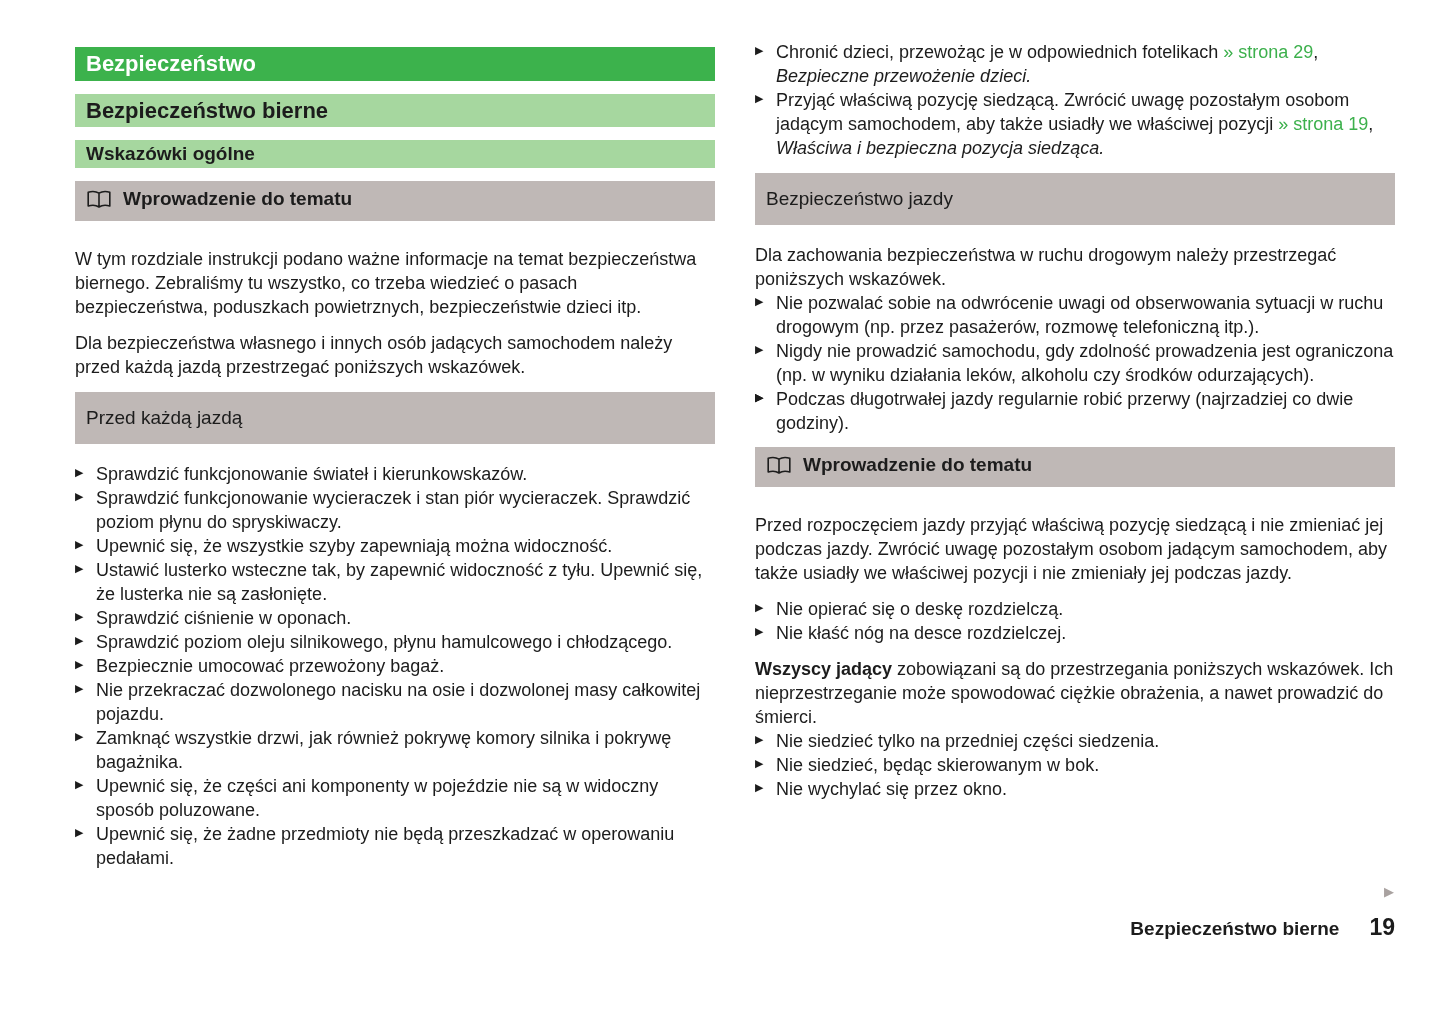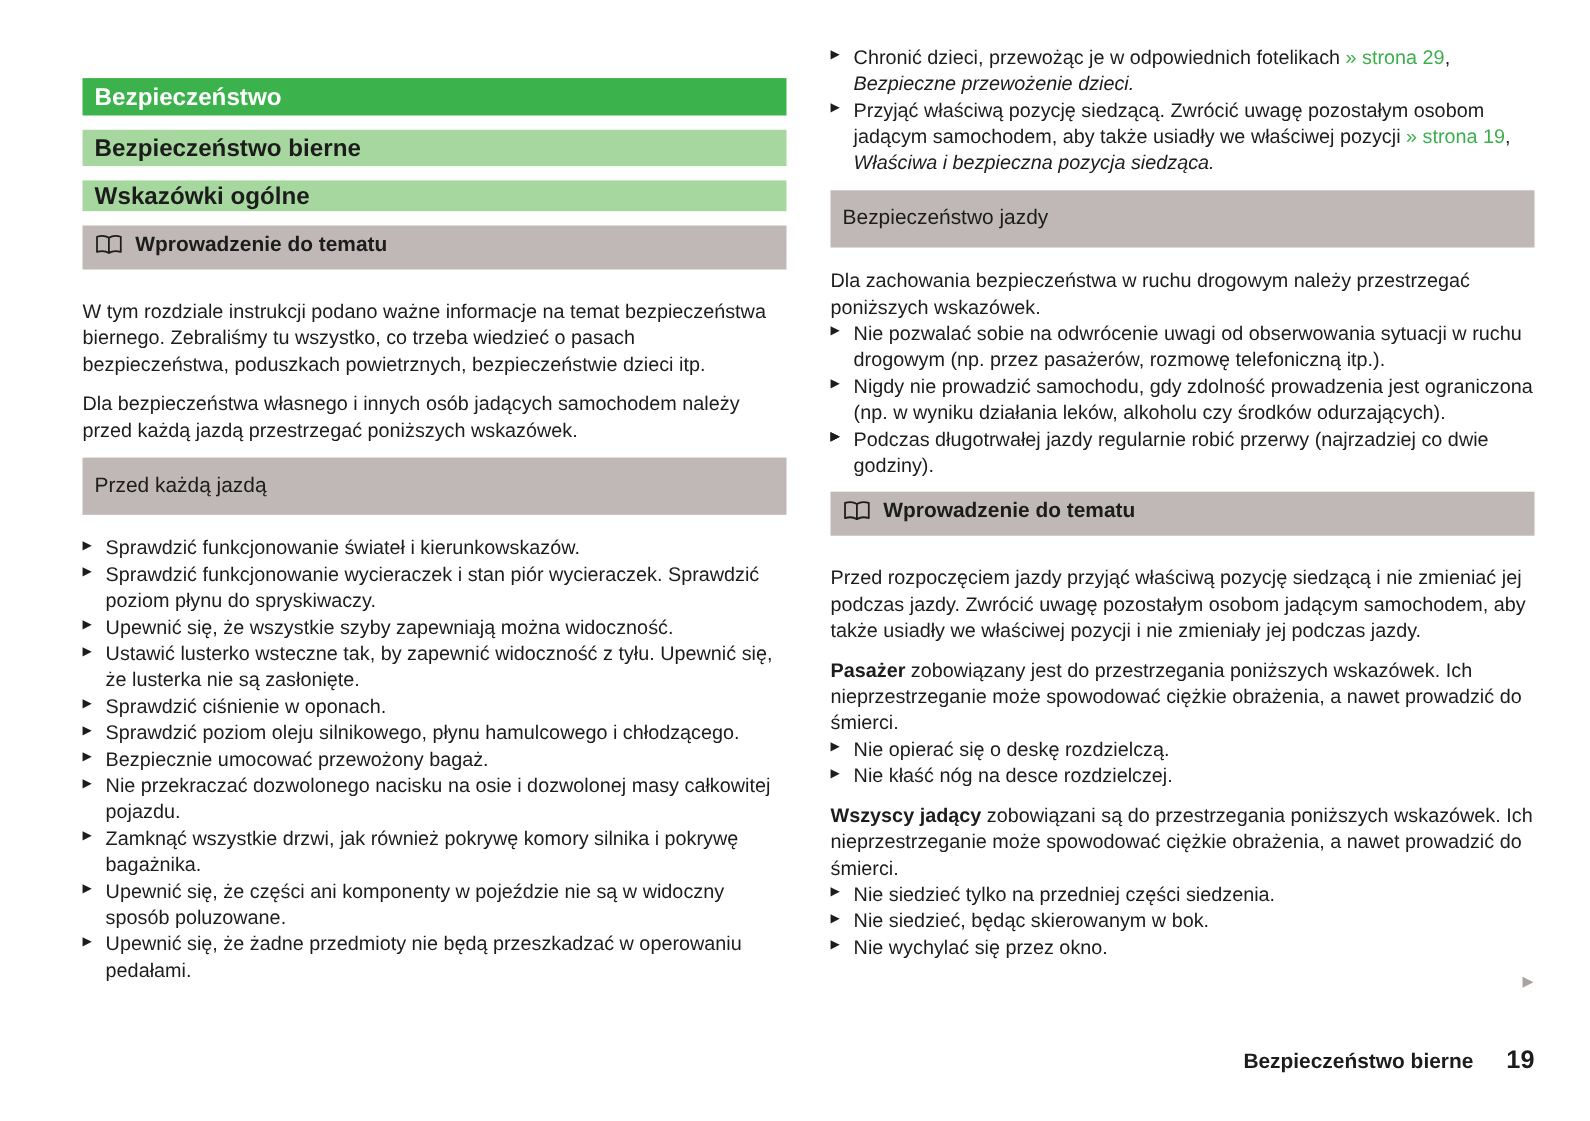--- a/index.html
+++ b/index.html
@@ -1,39 +1,39 @@
 <!DOCTYPE html>
 <html style="--brand-green: #3CB24C; --light-green: #A6D79F; --header-gray: #BFB8B6; --link-green: #3CB04C; --text-color: #1C1C1C; --page-background: #FFFFFF; --continuation-gray: #A9A2A0;"><head>
 <meta charset="utf-8">
 <style>
   * { margin:0; padding:0; box-sizing:border-box; }
   html,body { background:#ffffff; }
   body { font-family:"Liberation Sans", sans-serif; color:var(--text-color,#1c1c1c); }
   .page { position:relative; width:1445px; height:1019px; background:var(--page-background,#ffffff); overflow:hidden; }
   .col { position:absolute; width:640px; font-size:18px; line-height:24px; }
-  #col-left  { left:75px;  top:47px;margin-top:24px; }
+  #col-left  { left:75px;  top:47px; }
   #col-right { left:755px; top:40px; }
 
   .blk { margin-bottom:12px; }
   .h1 { background:var(--brand-green,#3CB24C); color:#ffffff; font-weight:bold; font-size:22px; line-height:24px; padding:5px 11px; margin-bottom:13px; }
   .h2 { background:var(--light-green,#A6D79F); color:var(--text-color,#1c1c1c); font-weight:bold; font-size:22px; line-height:23px; padding:5px 11px; margin-bottom:13px; }
-  .h3 { background:var(--light-green,#A6D79F); color:var(--text-color,#1c1c1c); font-weight:bold; font-size:22px; line-height:20px; padding:4px 11px; margin-top:13px; margin-bottom:13px; }
+  .h3 { background:var(--light-green,#A6D79F); color:var(--text-color,#1c1c1c); font-weight:bold; font-size:19px; line-height:20px; padding:4px 11px; margin-top:13px; margin-bottom:13px; }
   .h4 { background:var(--header-gray,#BFB8B6); font-weight:normal; font-size:19px; line-height:20px; padding:16px 11px; margin-top:13px; margin-bottom:18px; }
   .intro { background:var(--header-gray,#BFB8B6); font-weight:bold; font-size:19px; line-height:20px; padding:8px 11px; margin-top:12px; margin-bottom:26px; }
   .intro .book-ic { display:inline-block; vertical-align:-4px; margin-right:11px; }
   .para { margin-top:12px; margin-bottom:12px; }
   .para.tight { margin-bottom:0; }
   .bullet { position:relative; padding-left:21px; margin:0; }
   .bullet .mk { position:absolute; left:0; top:5px; font-size:11px; line-height:11px; color:var(--text-color,#1c1c1c); }
   .link { color:var(--link-green,#3CB04C); cursor:pointer; }
   .italic { font-style:italic; }
   .bold { font-weight:bold; }
 
   .cont-arrow { position:absolute; left:1384px; top:884px; font-size:13px; color:var(--continuation-gray,#A9A2A0); }
-  .footer { position:absolute; left:755px; top:950px; width:640px; text-align:right; white-space:nowrap; }
+  .footer { position:absolute; left:755px; top:914px; width:640px; text-align:right; white-space:nowrap; }
   .footer .f-label { font-weight:bold; font-size:19px; }
   .footer .f-page  { font-weight:bold; font-size:23px; margin-left:30px; }
 </style>
 </head>
 <body>
 
 <div class="page">
   <div class="col" id="col-left">
       <div class="blk h1"><span>Bezpieczeństwo</span></div>
       <div class="blk h2"><span>Bezpieczeństwo bierne</span></div>
@@ -63,21 +63,20 @@
       <div class="blk para tight"><span>Dla zachowania bezpieczeństwa w ruchu drogowym należy przestrzegać poniższych wskazówek.</span></div>
       <div class="blk bullet"><span class="mk">▶</span><span>Nie pozwalać sobie na odwrócenie uwagi od obserwowania sytuacji w ruchu drogowym (np. przez pasażerów, rozmowę telefoniczną itp.).</span></div>
       <div class="blk bullet"><span class="mk">▶</span><span>Nigdy nie prowadzić samochodu, gdy zdolność prowadzenia jest ograniczona (np. w wyniku działania leków, alkoholu czy środków odurzających).</span></div>
       <div class="blk bullet"><span class="mk">▶</span></div>
       <div class="blk bullet"><span class="mk">▶</span></div>
       <div class="blk bullet"><span class="mk">▶</span><span>Podczas długotrwałej jazdy regularnie robić przerwy (najrzadziej co dwie godziny).</span></div>
       <div class="blk intro"><span class="book-ic"><svg width="26" height="19" viewBox="0 0 26 19" aria-hidden="true">
             <path d="M13 3.2 C10 1.2, 5.5 1.2, 2.2 2.2 L2.2 16 C5.5 15, 10 15, 13 17 C16 15, 20.5 15, 23.8 16 L23.8 2.2 C20.5 1.2, 16 1.2, 13 3.2 Z M13 3.2 L13 17" fill="none" stroke="currentColor" stroke-width="1.6" stroke-linejoin="round"></path>
           </svg></span><span>Wprowadzenie do tematu</span></div>
       <div class="blk para"><span>Przed rozpoczęciem jazdy przyjąć właściwą pozycję siedzącą i nie zmieniać jej podczas jazdy. Zwrócić uwagę pozostałym osobom jadącym samochodem, aby także usiadły we właściwej pozycji i nie zmieniały jej podczas jazdy.</span></div>
-      <div class="blk para tight"><span class="bold">Pasażer</span><span> zobowiązany jest do przestrzegania poniższych wskazówek. Ich nieprzestrzeganie może spowodować ciężkie obrażenia, a nawet prowadzić do śmierci.</span></div>
       <div class="blk bullet"><span class="mk">▶</span><span>Nie opierać się o deskę rozdzielczą.</span></div>
       <div class="blk bullet"><span class="mk">▶</span><span>Nie kłaść nóg na desce rozdzielczej.</span></div>
       <div class="blk para tight"><span class="bold">Wszyscy jadący</span><span> zobowiązani są do przestrzegania poniższych wskazówek. Ich nieprzestrzeganie może spowodować ciężkie obrażenia, a nawet prowadzić do śmierci.</span></div>
       <div class="blk bullet"><span class="mk">▶</span><span>Nie siedzieć tylko na przedniej części siedzenia.</span></div>
       <div class="blk bullet"><span class="mk">▶</span><span>Nie siedzieć, będąc skierowanym w bok.</span></div>
       <div class="blk bullet"><span class="mk">▶</span><span>Nie wychylać się przez okno.</span></div>
     </div>
 
   <span class="cont-arrow">▶</span>
 

